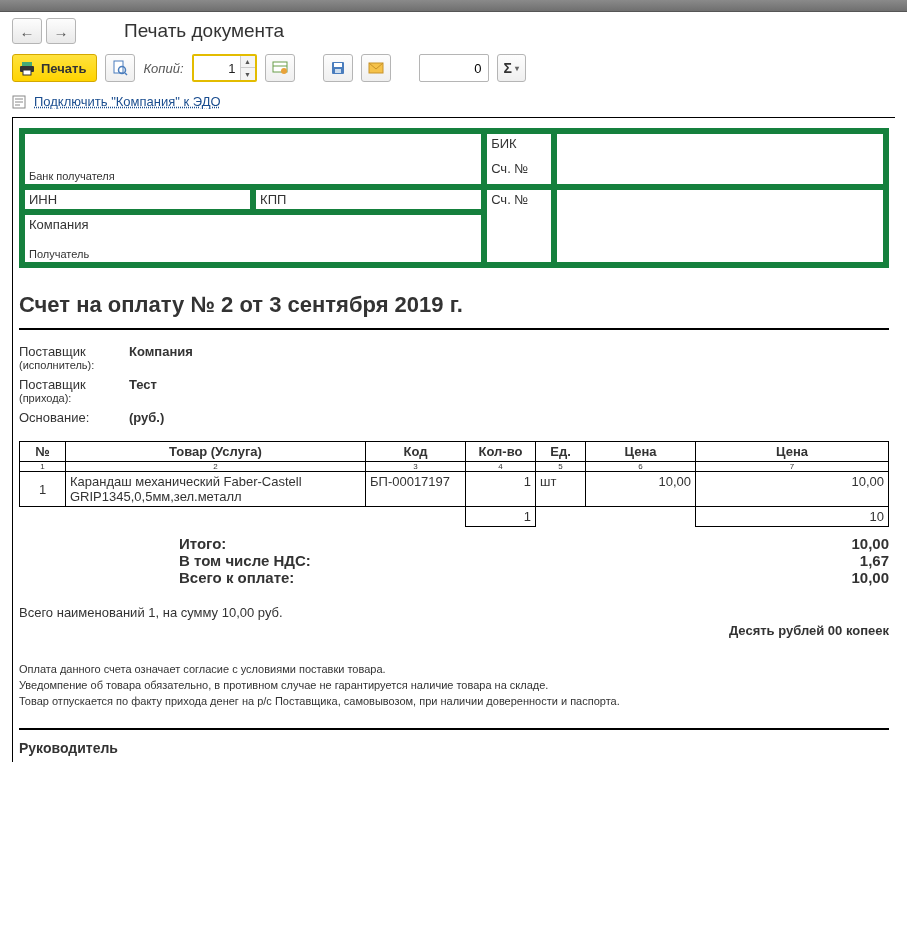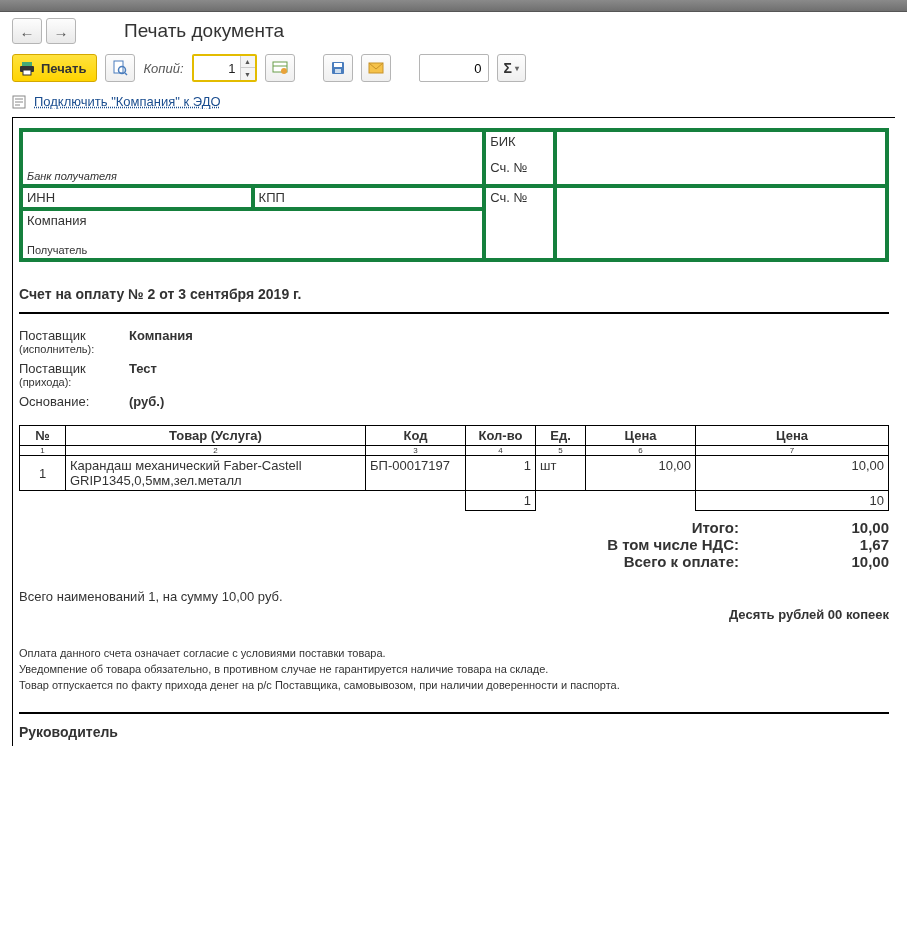--- a/index.html
+++ b/index.html
@@ -109,45 +109,45 @@
     border-right:none; border-bottom:none;
     padding: 0;
     background:#fff;
   }
   .doc-inner { padding: 10px 6px 6px 6px; }
   .bank-table {
     border-collapse: collapse; width: 100%;
     font-size: 13px;
   }
   .bank-table td {
-    border: 4px solid #15803d;
+    border: 6px solid #15803d;
     padding: 2px 4px;
     vertical-align: top;
   }
-  .bank-table .lbl-bottom { vertical-align: bottom; font-size:11px;font-style:italic; }
+  .bank-table .lbl-bottom { vertical-align: bottom; font-size:11px; }
   .bank-table .half-top td { border-bottom:none; }
   .bank-table .half-bot td { border-top:none; }
   .invoice-title {
-    font-size: 14px; font-weight: bold;
+    font-size: 22px; font-weight: bold;
     margin: 24px 0 10px 0;
   }
   .hr-thick { border-top: 2px solid #000; margin: 0 0 14px 0; }
   .party-row { display:flex; margin: 6px 0; }
   .party-label { width: 110px; }
   .party-sub { font-size:11px; color:#333; }
   .party-val { font-weight:bold; }
   .items-table { border-collapse: collapse; width:100%; margin-top:16px; font-size:13px;}
   .items-table th, .items-table td { border: 1px solid #000; padding: 2px 4px; }
   .items-table th { font-weight: bold; text-align:center; }
   .items-table .subhead td { font-size:8px; text-align:center; padding:0 2px;}
   .items-table .num { text-align:center; }
   .items-table .right { text-align:right; }
   .totals { margin-top: 8px; }
   .totals-row { display:flex; justify-content:flex-end; gap: 30px; font-size:15px;}
-  .totals-row .t-label { font-weight:bold; text-align:right; width: 560px;}
+  .totals-row .t-label { font-weight:bold; text-align:left; width: 560px;}
   .totals-row .t-val { font-weight:bold; width: 120px; text-align:right;}
   .summary-text { margin-top: 18px; font-size:13px; line-height:1.4;}
   .summary-text .bold { font-weight:bold;text-align:right; }
   .fine-print { margin-top:22px; font-size:11px; line-height:1.45;}
   .hr-thin { border-top:2px solid #000; margin: 18px 0 10px 0;}
   .sig-label { font-weight:bold; font-size:14px; }
   svg { display:block; }
 </style>
 </head>
 <body>

